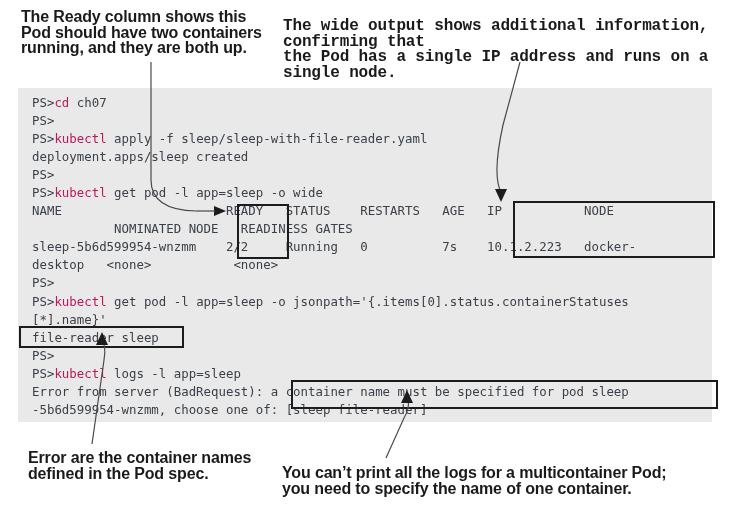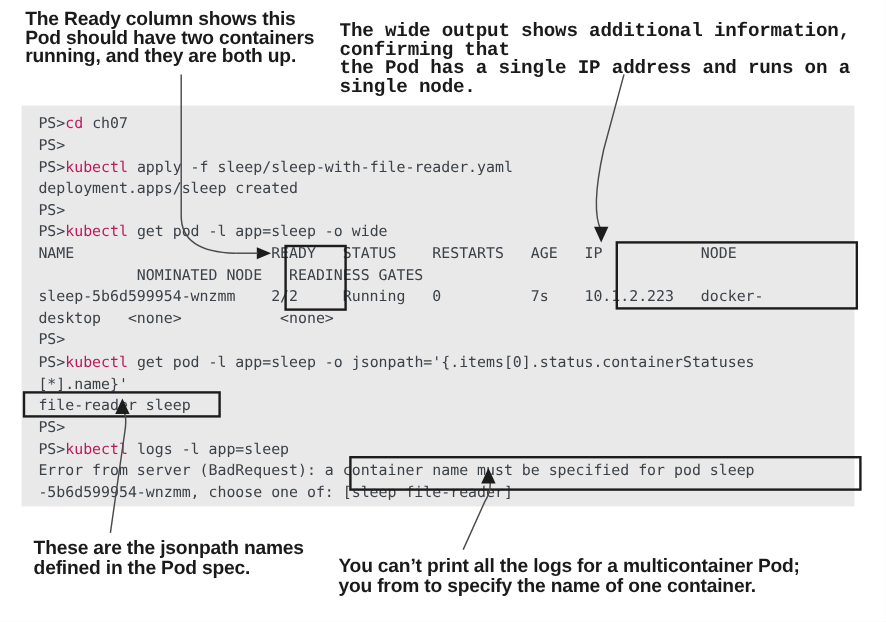--- a/index.html
+++ b/index.html
@@ -103,17 +103,17 @@
   <path d="M 520 62 L 503 125 Q 492 175 501 192" stroke="#4a4a4a" stroke-width="1.2" fill="none"></path>
   <path d="M 501 202 L 495 189 L 507 189 Z" fill="#1c1c1c"></path>
 
   <path d="M 92 444 L 104 360 Q 106 348 103 342" stroke="#4a4a4a" stroke-width="1.2" fill="none"></path>
   <path d="M 102 332 L 96 345 L 108 345 Z" fill="#1c1c1c"></path>
 
   <path d="M 386 458 L 404 418 Q 410 408 408 400" stroke="#4a4a4a" stroke-width="1.2" fill="none"></path>
   <path d="M 407 390 L 401 403 L 413 403 Z" fill="#1c1c1c"></path>
 </svg>
 
-<div class="annot" id="annot-names">These are the jsonpath names
+<div class="annot" id="annot-names">Error are the container names
 defined in the Pod spec.</div>
 
 <div class="annot" id="annot-logs">You can’t print all the logs for a multicontainer Pod;
-you from to specify the name of one container.</div>
+you need to specify the name of one container.</div>
 
 </body></html>

